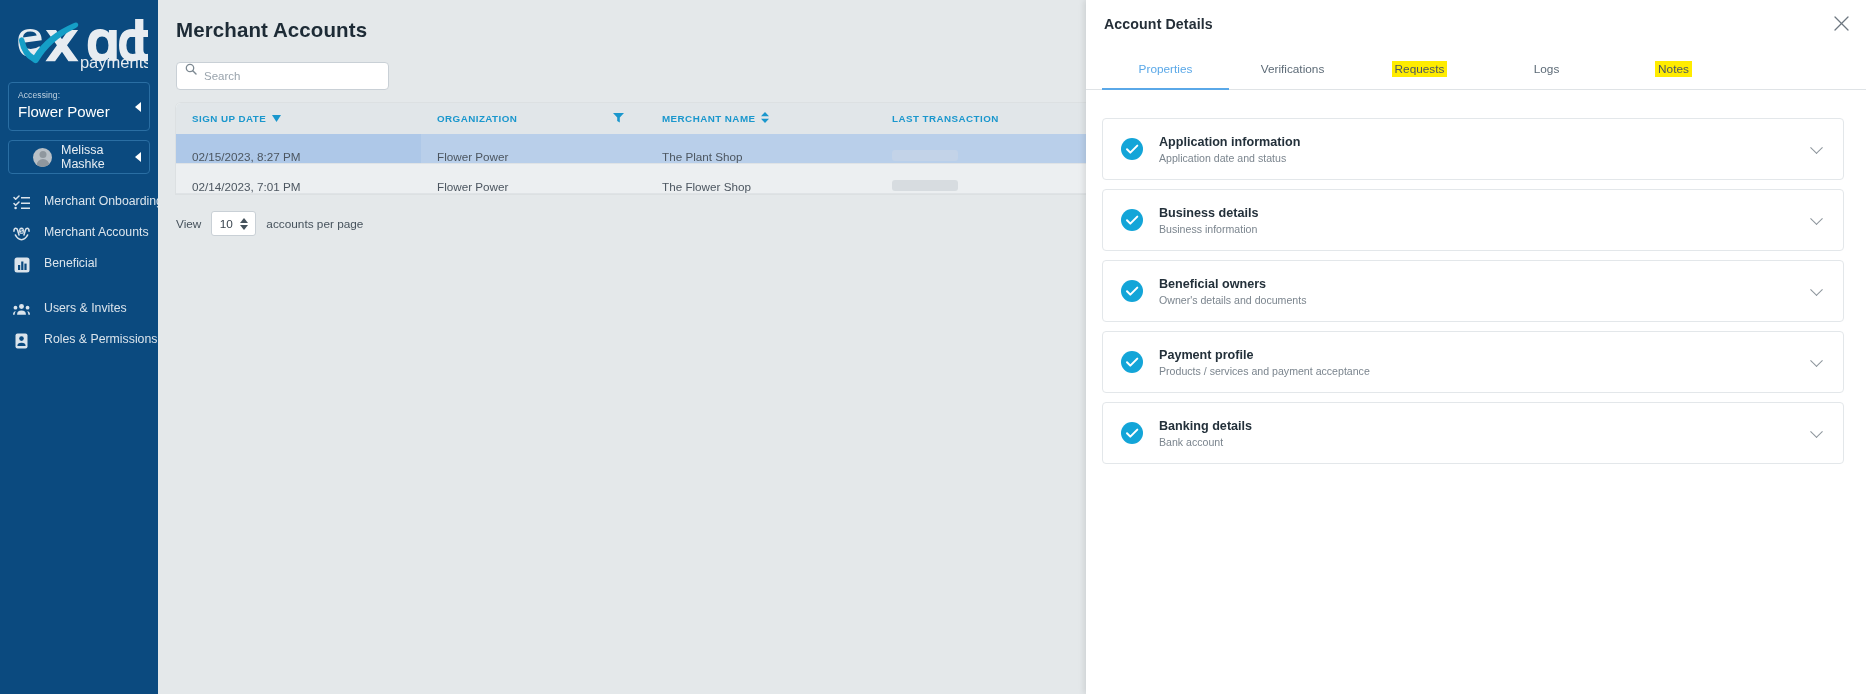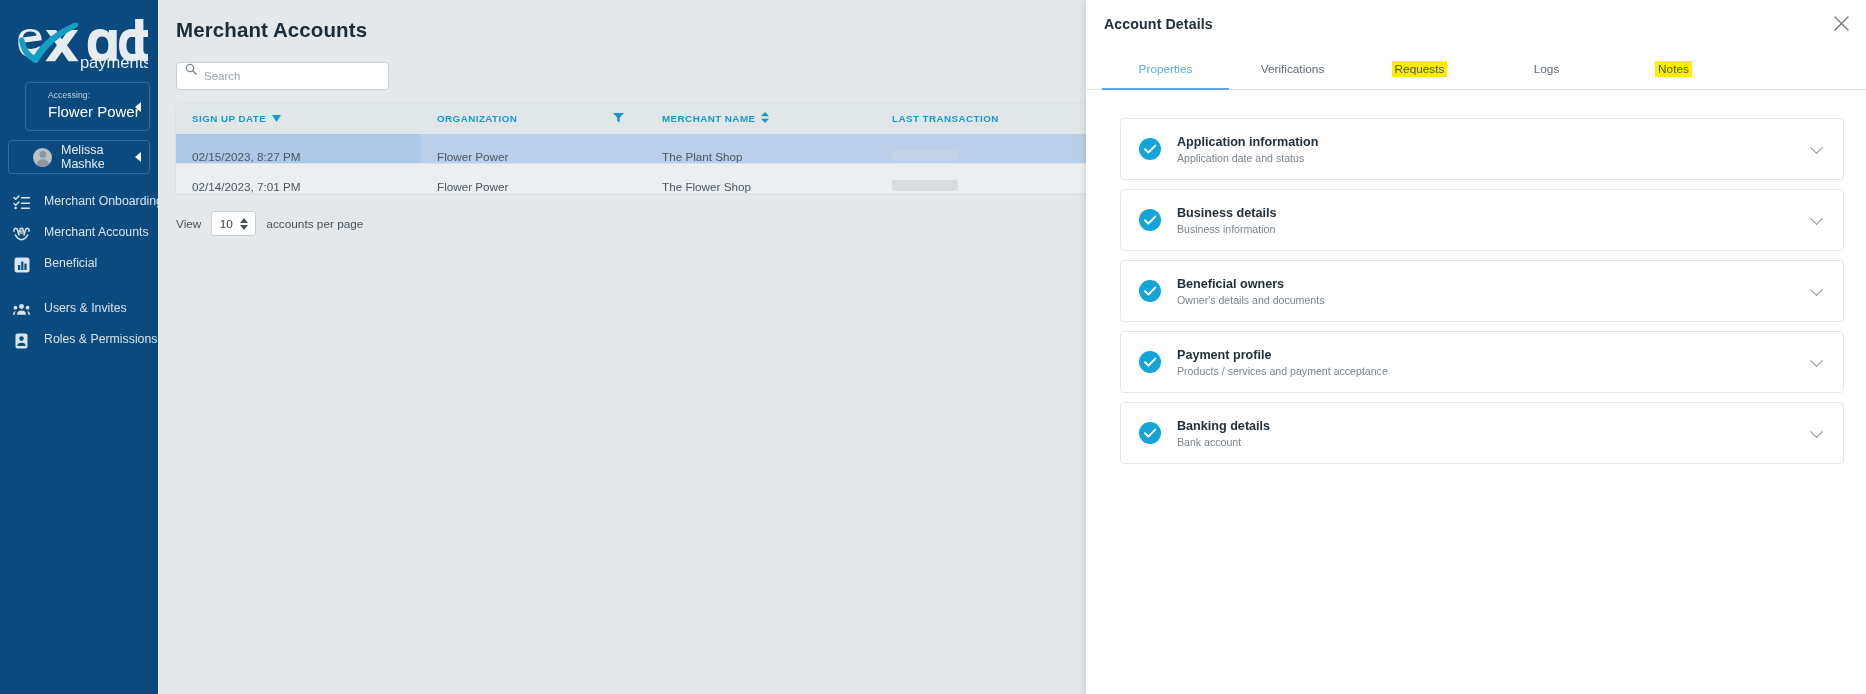--- a/index.html
+++ b/index.html
@@ -20,24 +20,24 @@
     padding: 0;
   }
   .logo-wrap {
     padding: 14px 10px 8px 10px;
     height: 78px;
     display: flex; align-items: center; justify-content: center;
   }
   .logo-svg { width: 140px; height: 58px; display: block; }
 
   .ctx-card {
-    margin: 4px 8px 0 25px;
+    margin: 4px 8px 0 8px;
     border: 1px solid #2a6ea3;
     border-radius: 4px;
-    padding: 7px 9px 8px 22px;
+    padding: 7px 9px 8px 9px;
     position: relative;
     cursor: pointer;
   }
   .ctx-label { font-size: 8.5px; color: #c3d4e2; letter-spacing: .1px; line-height: 11px; }
   .ctx-value { font-size: 15px; color: #ffffff; line-height: 20px; margin-top: 1px; }
   .ctx-caret {
     position: absolute; right: 8px; top: 50%; transform: translateY(-50%);
     width: 0; height: 0;
     border-top: 5px solid transparent;
     border-bottom: 5px solid transparent;
@@ -224,21 +224,21 @@
   .tab span.lbl { padding: 1px 3px; }
   .tab.active { color: #5aa8e8; }
   .tab.active::after {
     content: ""; position: absolute; left: 0; right: 0; bottom: -1px;
     height: 2px; background: #5aa8e8;
   }
   .tab.hl span.lbl { background: #ffec00; color: #4b5560; }
   .tab-spacer { flex: 1 1 auto; }
 
   .cards {
-    padding: 28px 22px 0 34px;
+    padding: 28px 22px 0 16px;
     display: flex; flex-direction: column; gap: 9px;
   }
   .card {
     border: 1px solid #e3e7ea;
     border-radius: 4px;
     background: #fff;
     height: 62px;
     display: flex; align-items: center;
     padding: 0 18px 0 18px;
     gap: 16px;

